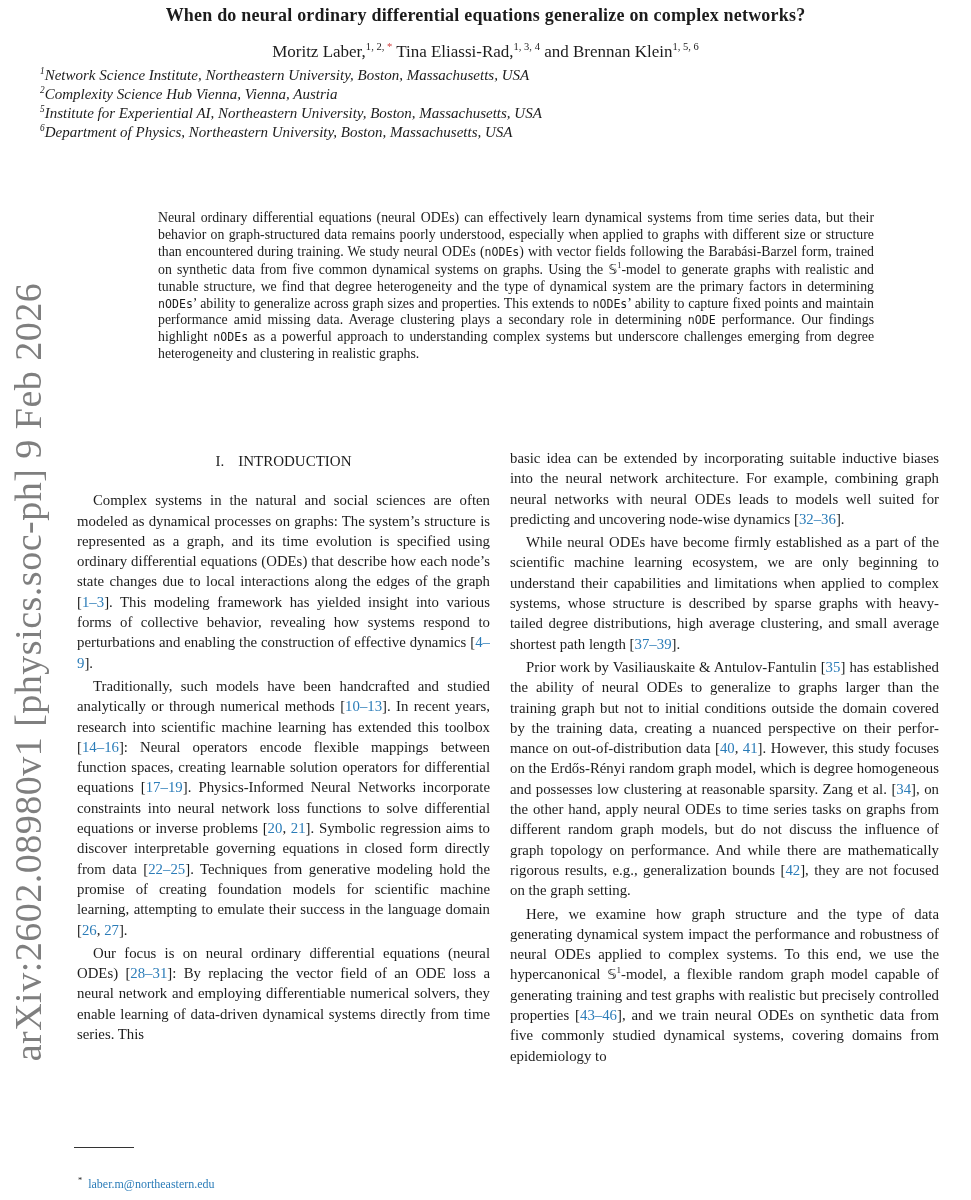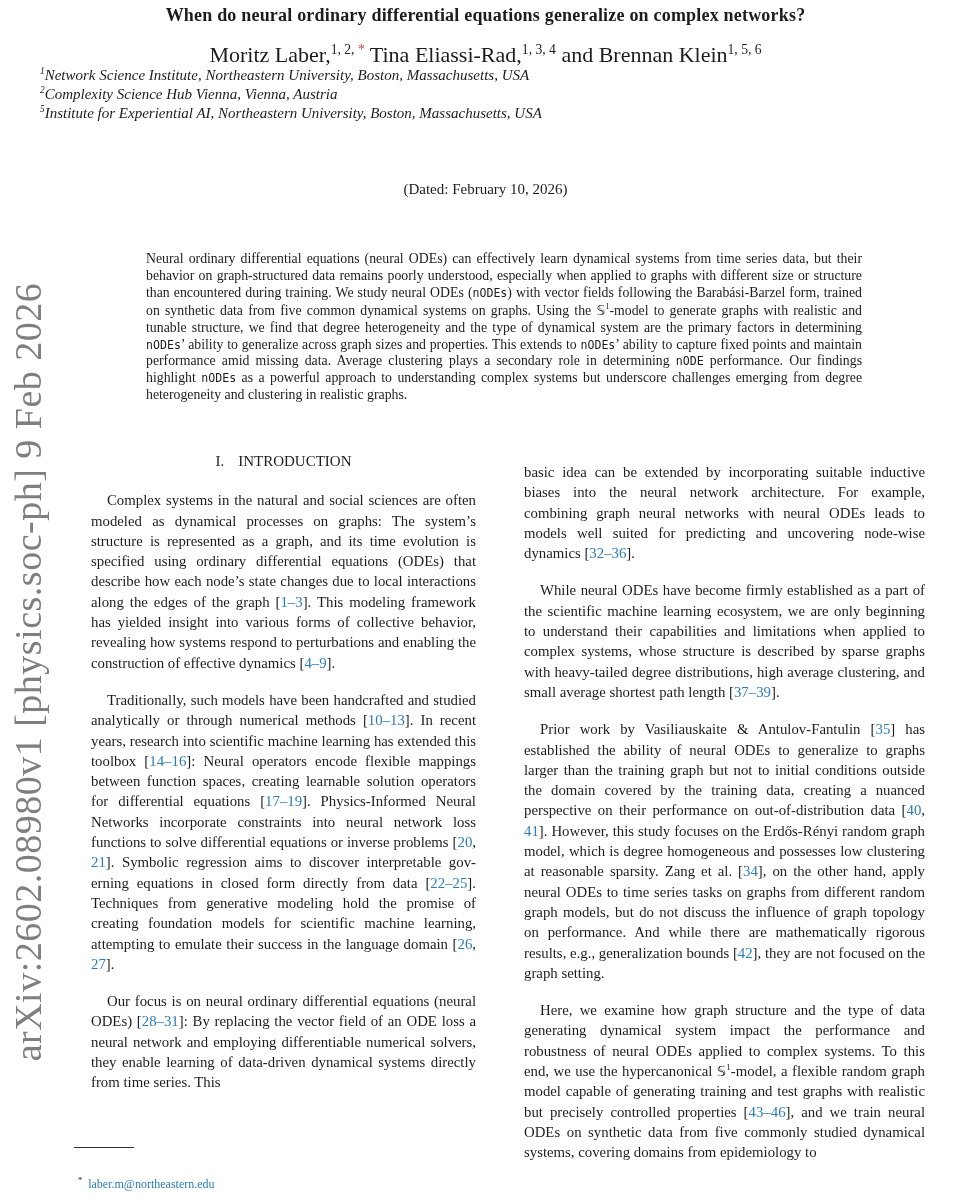--- a/index.html
+++ b/index.html
@@ -18,47 +18,47 @@
     position:absolute;left:-422px;top:648px;width:900px;height:48px;line-height:48px;
     text-align:center;transform:rotate(-90deg);
     font-size:38px;color:var(--stamp-gray);white-space:nowrap;letter-spacing:.5px;
   }
   
   .title{
     position:absolute;top:5px;left:40px;width:891px;text-align:center;
     font-size:18px;font-weight:bold;letter-spacing:.2px;
   }
   .authors{
-    position:absolute;top:42px;left:40px;width:891px;text-align:center;font-size:22px;
+    position:absolute;top:42px;left:40px;width:891px;text-align:center;font-size:17px;
   }
   .affiliations{
     position:absolute;top:66px;left:40px;width:891px;text-align:left;
     font-style:italic;font-size:15px;line-height:19px;
   }
   .affil-row{white-space:nowrap;}
   .date-line{
     position:absolute;top:181px;left:40px;width:891px;text-align:center;font-size:15px;
   }
   
   .abstract{
-    position:absolute;top:210px;left:146px;width:716px;
-    font-size:13.8px;line-height:16.9px;text-align:justify;margin-top:41px;
+    position:absolute;top:210px;left:158px;width:716px;
+    font-size:13.8px;line-height:16.9px;text-align:justify;
   }
   
   .col{
     position:absolute;top:445px;font-size:14.8px;line-height:20.3px;text-align:justify;
     overflow:hidden;
   }
   .col-left{left:74px;width:419px;height:687px;}
   .col-right{left:507px;width:435px;height:755px;}
   .section-heading{
     text-align:center;font-weight:normal;font-size:15px;margin:6px 0 19px 0;
   }
   .section-heading .sec-num{margin-right:14px;}
-  p.para{margin:17px;text-indent:16px;}
+  p.para{margin:3px;text-indent:16px;}
   p.para.noindent{text-indent:0;}
   
   .seg-link{color:var(--link-color);cursor:pointer;}
   .seg-mono{font-family:"DejaVu Sans Mono","Liberation Mono",monospace;font-size:.84em;}
   .seg-sup{vertical-align:super;font-size:.62em;line-height:0;}
   .seg-red{color:var(--marker-red);}
   .seg-bb{font-family:"DejaVu Sans",sans-serif;}
   
   .footnote-rule{
     position:absolute;left:74px;top:1147px;width:60px;border-top:1.2px solid #333;
@@ -77,23 +77,23 @@
   <div class="arxiv-stamp">arXiv:2602.08980v1  [physics.soc-ph]  9 Feb 2026</div>
 
   <div class="title">When do neural ordinary differential equations generalize on complex networks?</div>
 
   <div class="authors"><span>Moritz Laber,</span><span class="seg-sup">1, 2, </span><span class="seg-sup seg-red">*</span><span> Tina Eliassi-Rad,</span><span class="seg-sup">1, 3, 4</span><span> and Brennan Klein</span><span class="seg-sup">1, 5, 6</span></div>
 
   <div class="affiliations">
     <div class="affil-row"><span class="seg-sup">1</span><span>Network Science Institute, Northeastern University, Boston, Massachusetts, USA</span></div>
     <div class="affil-row"><span class="seg-sup">2</span><span>Complexity Science Hub Vienna, Vienna, Austria</span></div>
     <div class="affil-row"><span class="seg-sup">5</span><span>Institute for Experiential AI, Northeastern University, Boston, Massachusetts, USA</span></div>
+    <div class="affil-row"><span class="seg-sup">6</span><span>Department of Physics, Northeastern University, Boston, Massachusetts, USA</span></div>
   </div>
 
-  <div class="date-line">(Dated: February 10, 2026)</div>
 
   <div class="abstract"><span>Neural ordinary differential equations (neural ODEs) can effectively learn dynamical systems from time series data, but their behavior on graph-structured data remains poorly understood, especially when applied to graphs with different size or structure than encountered during training. We study neural ODEs (</span><span class="seg-mono">nODEs</span><span>) with vector fields following the Barabási-Barzel form, trained on synthetic data from five common dynamical systems on graphs. Using the </span><span class="seg-bb">𝕊</span><span class="seg-sup">1</span><span>-model to generate graphs with realistic and tunable structure, we find that degree heterogeneity and the type of dynamical system are the primary factors in determining </span><span class="seg-mono">nODEs</span><span>’ ability to generalize across graph sizes and properties. This extends to </span><span class="seg-mono">nODEs</span><span>’ ability to capture fixed points and maintain performance amid missing data. Average clustering plays a secondary role in determining </span><span class="seg-mono">nODE</span><span> performance. Our findings highlight </span><span class="seg-mono">nODEs</span><span> as a powerful approach to understanding complex systems but underscore challenges emerging from degree heterogeneity and clustering in realistic graphs.</span></div>
 
   <div class="col col-left">
     <div class="section-heading">
       <span class="sec-num">I.</span><span>INTRODUCTION</span>
     </div>
     <p class="para"><span>Complex systems in the natural and social sciences are often modeled as dynamical processes on graphs: The system’s structure is represented as a graph, and its time evolution is specified using ordinary differential equations (ODEs) that describe how each node’s state changes due to local interactions along the edges of the graph [</span><span class="seg-link">1–3</span><span>]. This modeling framework has yielded insight into vari­ous forms of collective behavior, revealing how systems respond to perturbations and enabling the construction of effective dynamics [</span><span class="seg-link">4–9</span><span>].</span></p>
     <p class="para"><span>Traditionally, such models have been handcrafted and studied analytically or through numerical methods [</span><span class="seg-link">10–13</span><span>]. In recent years, research into scientific machine learning has extended this toolbox [</span><span class="seg-link">14–16</span><span>]: Neural oper­ators encode flexible mappings between function spaces, creating learnable solution operators for differential equa­tions [</span><span class="seg-link">17–19</span><span>]. Physics-Informed Neural Networks incor­porate constraints into neural network loss functions to solve differential equations or inverse problems [</span><span class="seg-link">20</span><span>, </span><span class="seg-link">21</span><span>]. Symbolic regression aims to discover interpretable gov­erning equations in closed form directly from data [</span><span class="seg-link">22–25</span><span>]. Techniques from generative modeling hold the promise of creating foundation models for scientific ma­chine learning, attempting to emulate their success in the language domain [</span><span class="seg-link">26</span><span>, </span><span class="seg-link">27</span><span>].</span></p>
     <p class="para"><span>Our focus is on neural ordinary differential equations (neural ODEs) [</span><span class="seg-link">28–31</span><span>]: By replacing the vector field of an ODE loss a neural network and employing differen­tiable numerical solvers, they enable learning of data-driven dynamical systems directly from time series. This</span></p>

